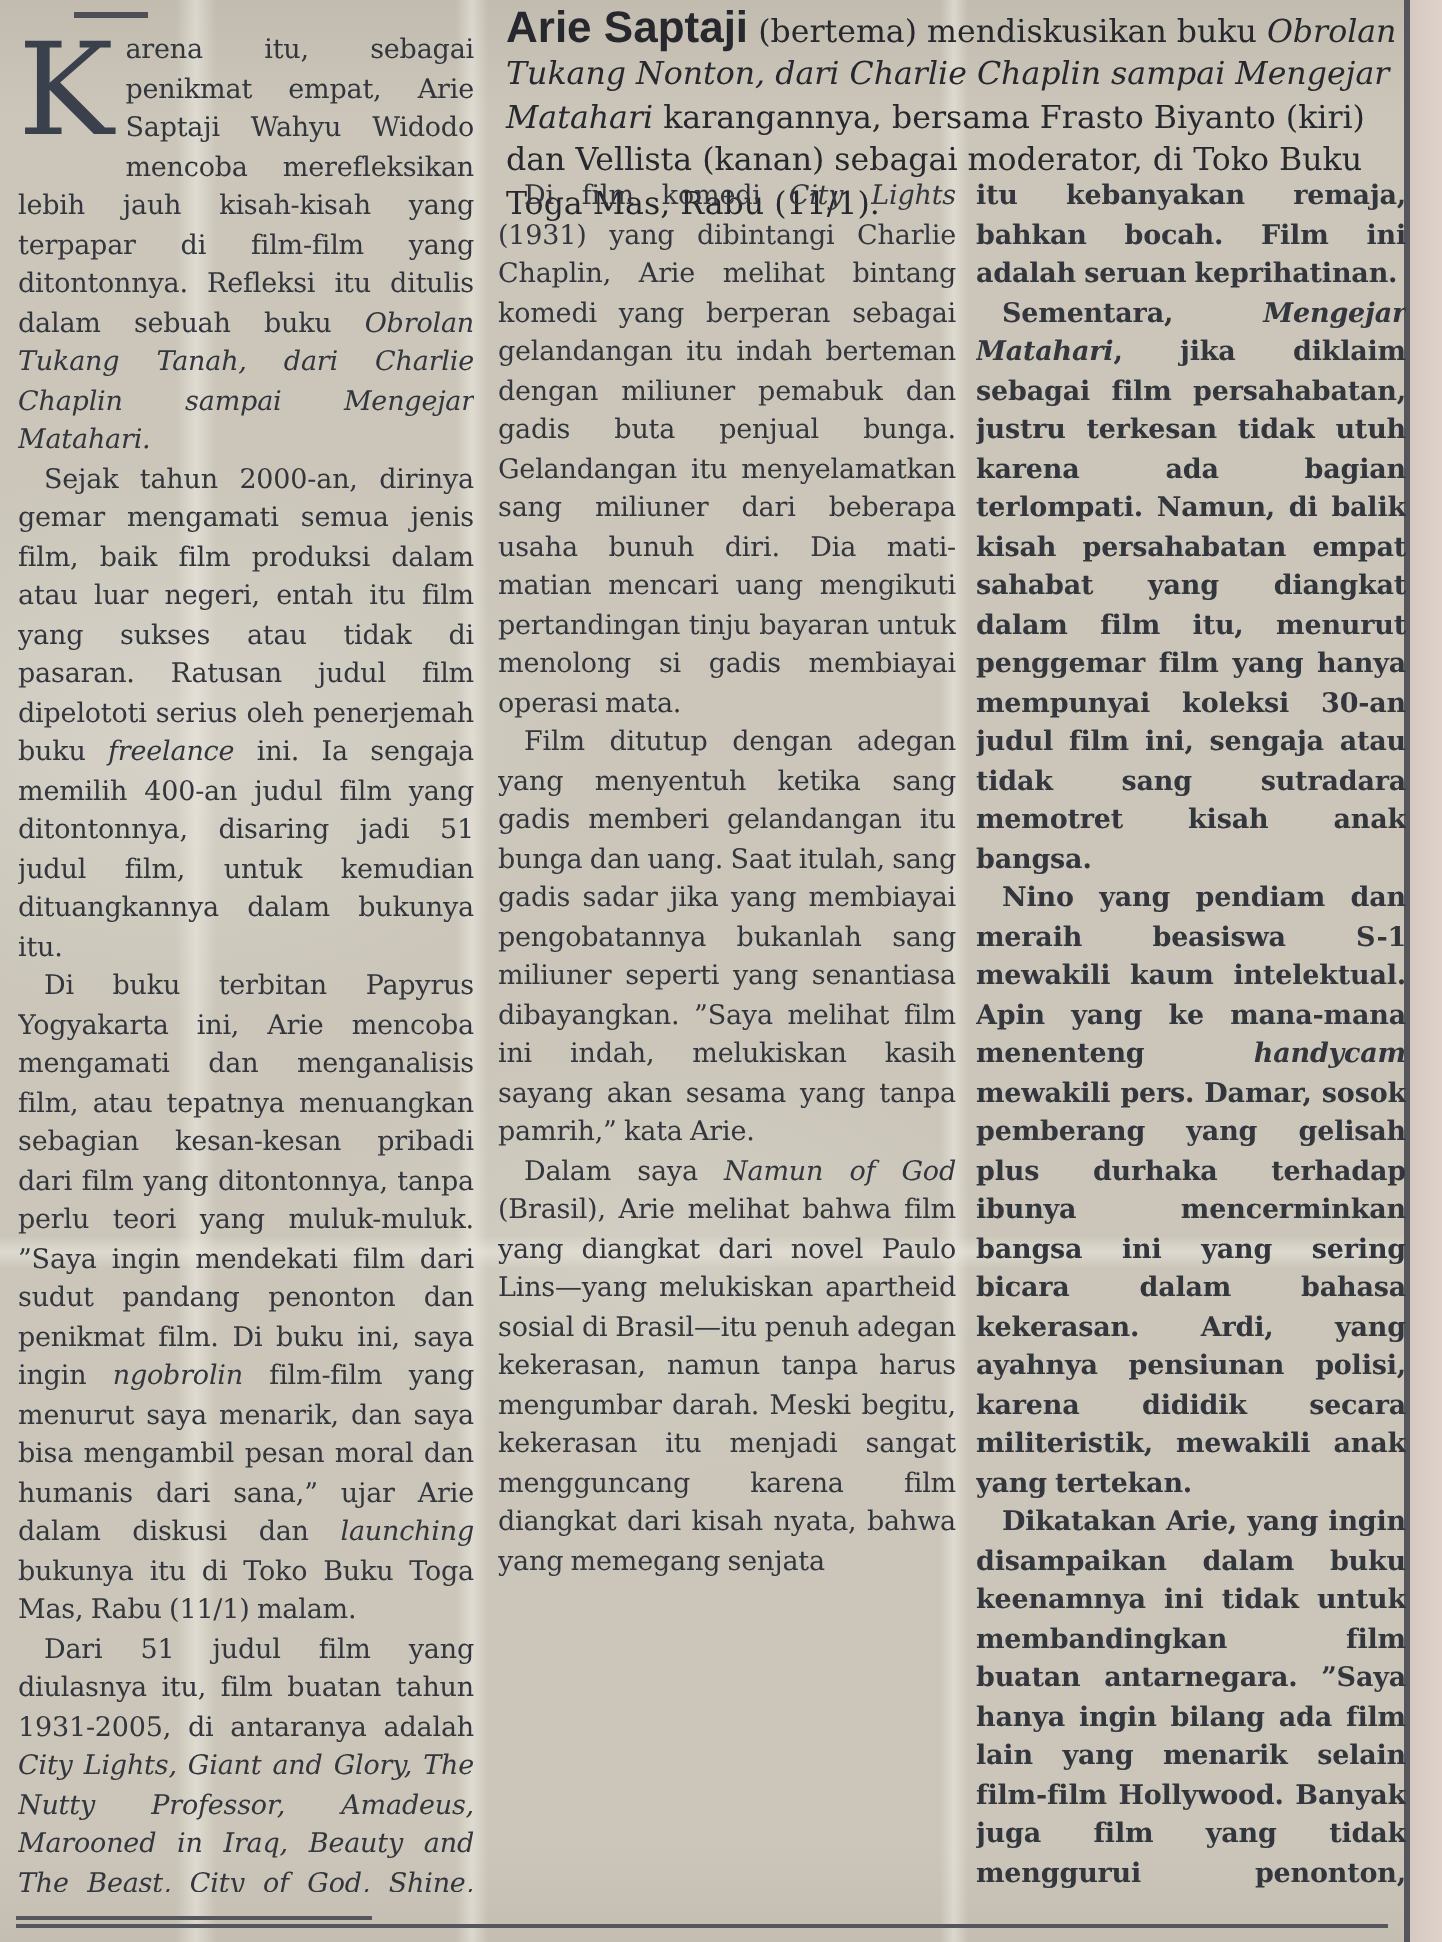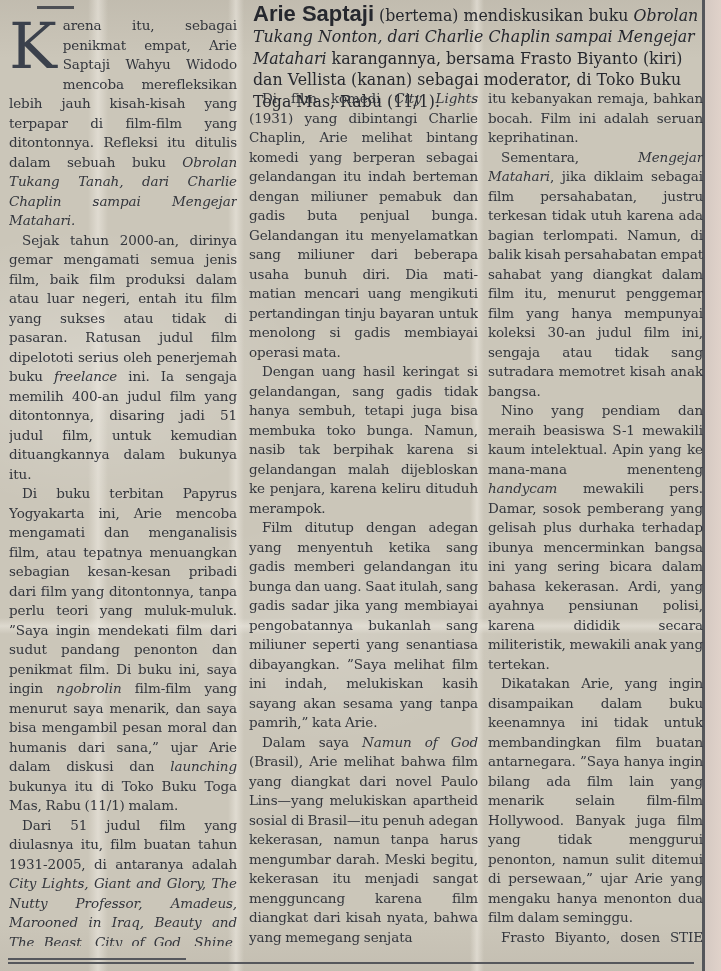--- a/index.html
+++ b/index.html
@@ -30,21 +30,21 @@
   .i { font-style:italic; }
 
   .col {
     position:absolute; text-align:justify;
     font-size:13.5px; line-height:19.5px;
     letter-spacing:-0.1px; word-spacing:-0.5px;
     overflow:hidden;
   }
   #col1 { left:9px;   top:16px; width:228px; height:930px; }
   #col2 { left:249px; top:89px; width:229px; height:857px; }
-  #col3 { left:488px; top:89px; width:215px; height:857px; }
+  #col3 { left:488px; top:89px; width:215px; height:857px;font-weight:bold; }
 
   .para { margin:0; text-indent:13px; }
   .para.noindent { text-indent:0; }
   .dropcap {
     float:left; font-size:64px; line-height:56px; height:57px;
     padding:2px 6px 0 0; color:#3b414c;
   }
 
   .rule-right  { position:absolute; left:702px; top:0; width:3px; height:971px; background:#54565b; }
   .margin-strip{ position:absolute; left:705px; top:0; width:16px; height:971px;
@@ -72,21 +72,20 @@
   <div class="caption"><span class="b">Arie Saptaji</span><span> (bertema) mendiskusikan buku </span><span class="i">Obrolan Tukang Nonton, dari Charlie Chaplin sampai Mengejar Matahari</span><span> karangannya, bersama Frasto Biyanto (kiri) dan Vellista (kanan) sebagai moderator, di Toko Buku Toga Mas, Rabu (11/1).</span></div>
 
   <div class="col" id="col1">
       <p class="para noindent"><span class="dropcap">K</span><span>arena itu, sebagai penikmat empat, Arie Saptaji Wahyu Widodo mencoba merefleksikan lebih jauh kisah-kisah yang terpapar di film-film yang ditontonnya. Refleksi itu ditulis dalam sebuah buku </span><span class="i">Obrolan Tukang Tanah, dari Charlie Chaplin sampai Mengejar Matahari.</span></p>
       <p class="para"><span>Sejak tahun 2000-an, dirinya gemar mengamati semua jenis film, baik film produksi dalam atau luar negeri, entah itu film yang sukses atau tidak di pasaran. Ratusan judul film dipelototi serius oleh penerjemah buku </span><span class="i">freelance</span><span> ini. Ia sengaja memilih 400-an judul film yang ditontonnya, disaring jadi 51 judul film, untuk kemudian dituangkannya dalam bukunya itu.</span></p>
       <p class="para"><span>Di buku terbitan Papyrus Yogyakarta ini, Arie mencoba mengamati dan menganalisis film, atau tepatnya menuangkan sebagian kesan-kesan pribadi dari film yang ditontonnya, tanpa perlu teori yang muluk-muluk. ”Saya ingin mendekati film dari sudut pandang penonton dan penikmat film. Di buku ini, saya ingin </span><span class="i">ngobrolin</span><span> film-film yang menurut saya menarik, dan saya bisa mengambil pesan moral dan humanis dari sana,” ujar Arie dalam diskusi dan </span><span class="i">launching</span><span> bukunya itu di Toko Buku Toga Mas, Rabu (11/1) malam.</span></p>
       <p class="para"><span>Dari 51 judul film yang diulasnya itu, film buatan tahun 1931-2005, di antaranya adalah </span><span class="i">City Lights, Giant and Glory, The Nutty Professor, Amadeus, Marooned in Iraq, Beauty and The Beast, City of God, Shine, Beloved, The Incredibles, Dead Man Walking, Mystic River, The Guys, Donnie Darko,</span></p>
     </div>
   <div class="col" id="col2">
       <p class="para"><span>Di film komedi </span><span class="i">City Lights</span><span> (1931) yang dibintangi Charlie Chaplin, Arie melihat bintang komedi yang berperan sebagai gelandangan itu indah berteman dengan miliuner pemabuk dan gadis buta penjual bunga. Gelandangan itu menyelamatkan sang miliuner dari beberapa usaha bunuh diri. Dia mati-matian mencari uang mengikuti pertandingan tinju bayaran untuk menolong si gadis membiayai operasi mata.</span></p>
-      <p class="para"><span>Dengan uang hasil keringat si gelandangan, sang gadis tidak hanya sembuh, tetapi juga bisa membuka toko bunga. Namun, nasib tak berpihak karena si gelandangan malah dijebloskan ke penjara, karena keliru dituduh merampok.</span></p>
       <p class="para"><span>Film ditutup dengan adegan yang menyentuh ketika sang gadis memberi gelandangan itu bunga dan uang. Saat itulah, sang gadis sadar jika yang membiayai pengobatannya bukanlah sang miliuner seperti yang senantiasa dibayangkan. ”Saya melihat film ini indah, melukiskan kasih sayang akan sesama yang tanpa pamrih,” kata Arie.</span></p>
       <p class="para"><span>Dalam saya </span><span class="i">Namun of God</span><span> (Brasil), Arie melihat bahwa film yang diangkat dari novel Paulo Lins—yang melukiskan apartheid sosial di Brasil—itu penuh adegan kekerasan, namun tanpa harus mengumbar darah. Meski begitu, kekerasan itu menjadi sangat mengguncang karena film diangkat dari kisah nyata, bahwa yang memegang senjata</span></p>
     </div>
   <div class="col" id="col3">
       <p class="para noindent"><span>itu kebanyakan remaja, bahkan bocah. Film ini adalah seruan keprihatinan.</span></p>
       <p class="para"><span>Sementara, </span><span class="i">Mengejar Matahari</span><span>, jika diklaim sebagai film persahabatan, justru terkesan tidak utuh karena ada bagian terlompati. Namun, di balik kisah persahabatan empat sahabat yang diangkat dalam film itu, menurut penggemar film yang hanya mempunyai koleksi 30-an judul film ini, sengaja atau tidak sang sutradara memotret kisah anak bangsa.</span></p>
       <p class="para"><span>Nino yang pendiam dan meraih beasiswa S-1 mewakili kaum intelektual. Apin yang ke mana-mana menenteng </span><span class="i">handycam</span><span> mewakili pers. Damar, sosok pemberang yang gelisah plus durhaka terhadap ibunya mencerminkan bangsa ini yang sering bicara dalam bahasa kekerasan. Ardi, yang ayahnya pensiunan polisi, karena dididik secara militeristik, mewakili anak yang tertekan.</span></p>
       <p class="para"><span>Dikatakan Arie, yang ingin disampaikan dalam buku keenamnya ini tidak untuk membandingkan film buatan antarnegara. ”Saya hanya ingin bilang ada film lain yang menarik selain film-film Hollywood. Banyak juga film yang tidak menggurui penonton, namun sulit ditemui di persewaan,” ujar Arie yang mengaku hanya menonton dua film dalam seminggu.</span></p>
       <p class="para"><span>Frasto Biyanto, dosen STIE YKPN yang menjadi pembahas berpendapat, buku ini menarik, lebih menyentuh pembaca (penikmat film) karena penulisnya sendiri juga hobi nonton. ”Jika buku ini disusun kritikus film, yang menonjol sisi teknis, ketimbang pesan filmnya.”</span></p>
     </div>

